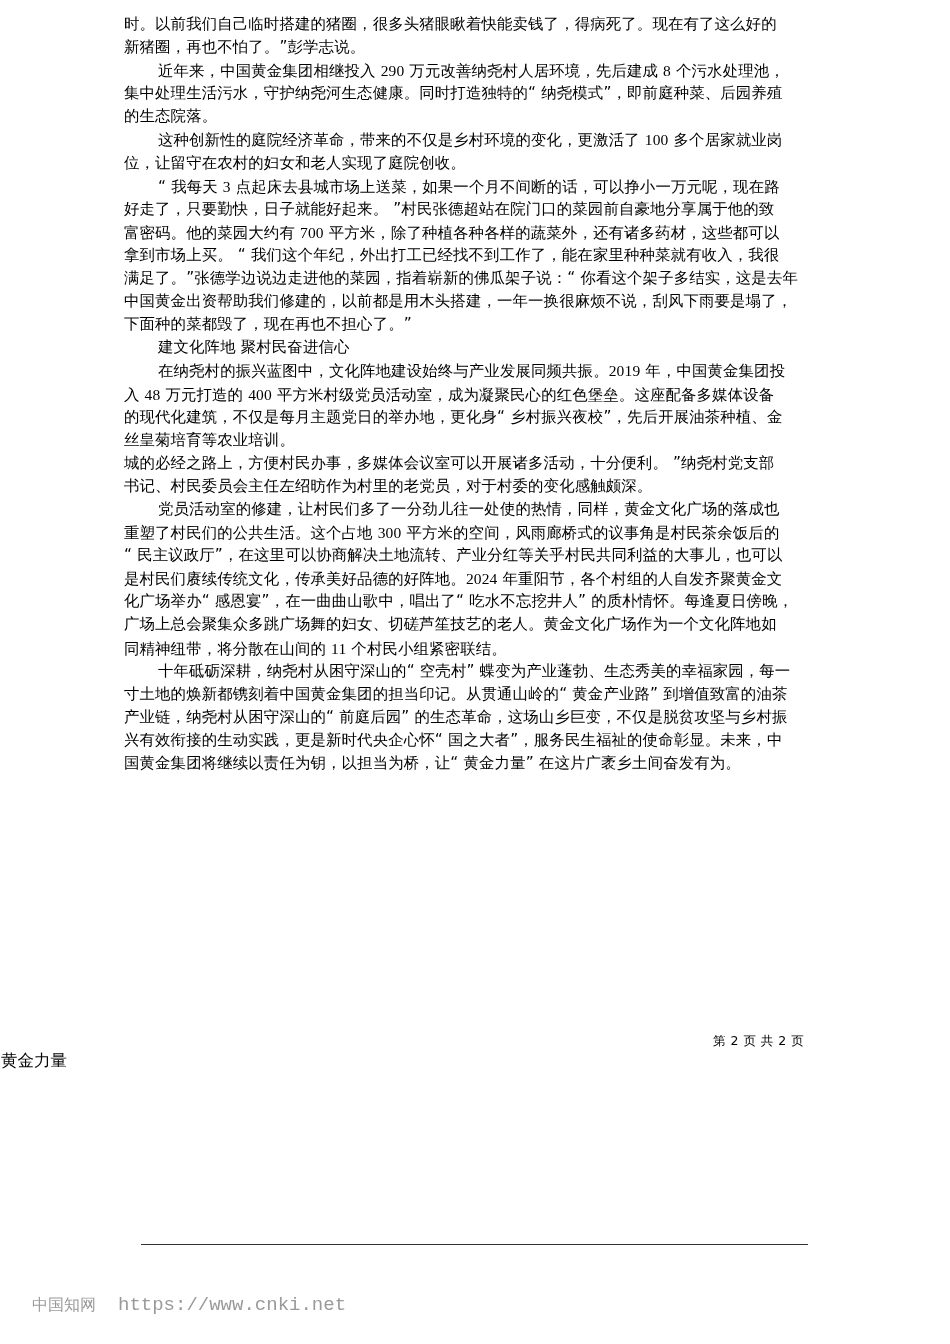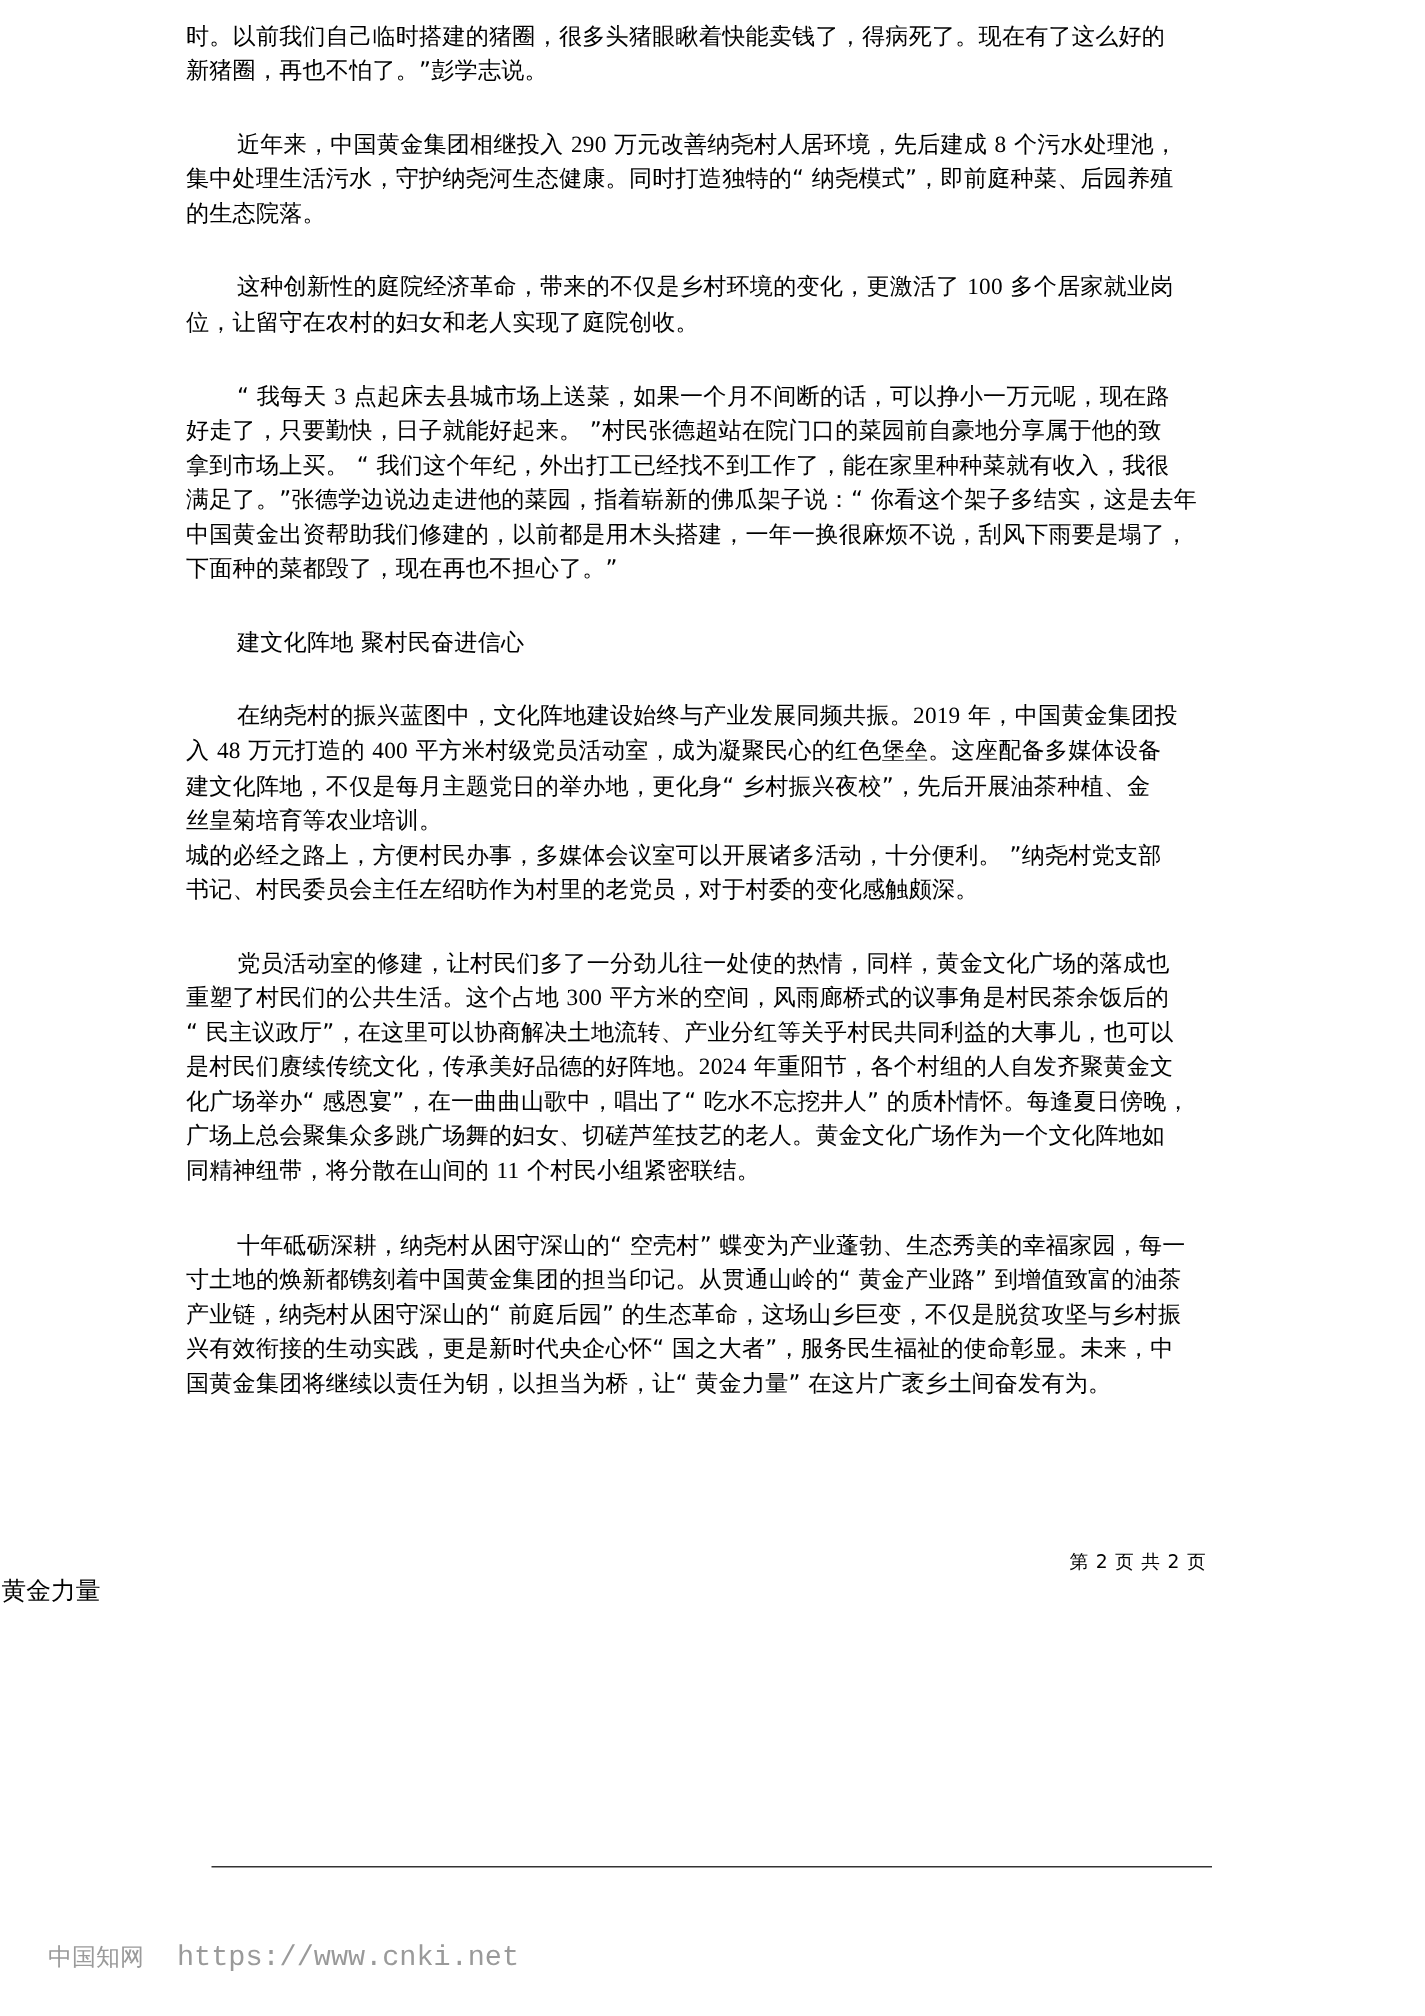--- a/index.html
+++ b/index.html
@@ -2,21 +2,21 @@
 <html><head>
 <meta charset="utf-8">
 <style>
   html, body { margin: 0; padding: 0; background: #ffffff; }
   body { width: 950px; height: 1344px; position: relative; overflow: hidden;
          font-family: "DejaVu Sans", "Liberation Sans", sans-serif; color: #000; }
   .page-body { position: absolute; left: 124px; top: 13px; width: 720px; }
   .line { height: 23.1px; line-height: 23.1px; font-size: 15.4px; white-space: nowrap;
           letter-spacing: 0.15px; }
   .line .num { font-family: "Liberation Serif", serif; font-size: 15.5px; }
-  .indent { padding-left: 34px; margin-top: 26px; }
+  .indent { padding-left: 34px; }
   .page-number { position: absolute; left: 713px; top: 1033px; font-size: 12.5px;
                  letter-spacing: 0.5px; }
   .library-name { position: absolute; left: 1px; top: 1050px; font-size: 16.5px; }
   .footer-rule { position: absolute; left: 141px; top: 1244px; width: 667px; height: 0;
                  border-top: 1px solid #333; }
   .cnki-mark { position: absolute; left: 32px; top: 1294px; font-size: 16px; color: #9a9a9a;
                font-family: "Liberation Serif", "DejaVu Serif", serif; }
   .cnki-mark .url { font-family: "Liberation Mono", "DejaVu Sans Mono", monospace; font-size: 19px;
                     margin-left: 22px; }
 </style>
@@ -26,28 +26,29 @@
 <div class="page-body">
   <div class="line">时。以前我们自己临时搭建的猪圈，很多头猪眼瞅着快能卖钱了，得病死了。现在有了这么好的</div>
   <div class="line">新猪圈，再也不怕了。”彭学志说。</div>
   <div class="line indent">近年来，中国黄金集团相继投入 <span class="num">290</span> 万元改善纳尧村人居环境，先后建成 <span class="num">8</span> 个污水处理池，</div>
   <div class="line">集中处理生活污水，守护纳尧河生态健康。同时打造独特的“ 纳尧模式”，即前庭种菜、后园养殖</div>
   <div class="line">的生态院落。</div>
   <div class="line indent">这种创新性的庭院经济革命，带来的不仅是乡村环境的变化，更激活了 <span class="num">100</span> 多个居家就业岗</div>
   <div class="line">位，让留守在农村的妇女和老人实现了庭院创收。</div>
   <div class="line indent">“ 我每天 <span class="num">3</span> 点起床去县城市场上送菜，如果一个月不间断的话，可以挣小一万元呢，现在路</div>
   <div class="line">好走了，只要勤快，日子就能好起来。 ”村民张德超站在院门口的菜园前自豪地分享属于他的致</div>
+  <div class="line">富密码。他的菜园大约有 <span class="num">700</span> 平方米，除了种植各种各样的蔬菜外，还有诸多药材，这些都可以</div>
   <div class="line">拿到市场上买。 “ 我们这个年纪，外出打工已经找不到工作了，能在家里种种菜就有收入，我很</div>
   <div class="line">满足了。”张德学边说边走进他的菜园，指着崭新的佛瓜架子说：“ 你看这个架子多结实，这是去年</div>
   <div class="line">中国黄金出资帮助我们修建的，以前都是用木头搭建，一年一换很麻烦不说，刮风下雨要是塌了，</div>
   <div class="line">下面种的菜都毁了，现在再也不担心了。”</div>
   <div class="line indent">建文化阵地 聚村民奋进信心</div>
   <div class="line indent">在纳尧村的振兴蓝图中，文化阵地建设始终与产业发展同频共振。<span class="num">2019</span> 年，中国黄金集团投</div>
   <div class="line">入 <span class="num">48</span> 万元打造的 <span class="num">400</span> 平方米村级党员活动室，成为凝聚民心的红色堡垒。这座配备多媒体设备</div>
-  <div class="line">建文化阵地，不仅是每月主题党日的举办地，更化身“ 乡村振兴夜校”，先后开展油茶种植、金</div>
+  <div class="line">的现代化建筑，不仅是每月主题党日的举办地，更化身“ 乡村振兴夜校”，先后开展油茶种植、金</div>
   <div class="line">丝皇菊培育等农业培训。</div>
   <div class="line">城的必经之路上，方便村民办事，多媒体会议室可以开展诸多活动，十分便利。 ”纳尧村党支部</div>
   <div class="line">书记、村民委员会主任左绍昉作为村里的老党员，对于村委的变化感触颇深。</div>
   <div class="line indent">党员活动室的修建，让村民们多了一分劲儿往一处使的热情，同样，黄金文化广场的落成也</div>
   <div class="line">重塑了村民们的公共生活。这个占地 <span class="num">300</span> 平方米的空间，风雨廊桥式的议事角是村民茶余饭后的</div>
   <div class="line">“ 民主议政厅”，在这里可以协商解决土地流转、产业分红等关乎村民共同利益的大事儿，也可以</div>
   <div class="line">是村民们赓续传统文化，传承美好品德的好阵地。<span class="num">2024</span> 年重阳节，各个村组的人自发齐聚黄金文</div>
   <div class="line">化广场举办“ 感恩宴”，在一曲曲山歌中，唱出了“ 吃水不忘挖井人” 的质朴情怀。每逢夏日傍晚，</div>
   <div class="line">广场上总会聚集众多跳广场舞的妇女、切磋芦笙技艺的老人。黄金文化广场作为一个文化阵地如</div>
   <div class="line">同精神纽带，将分散在山间的 <span class="num">11</span> 个村民小组紧密联结。</div>

